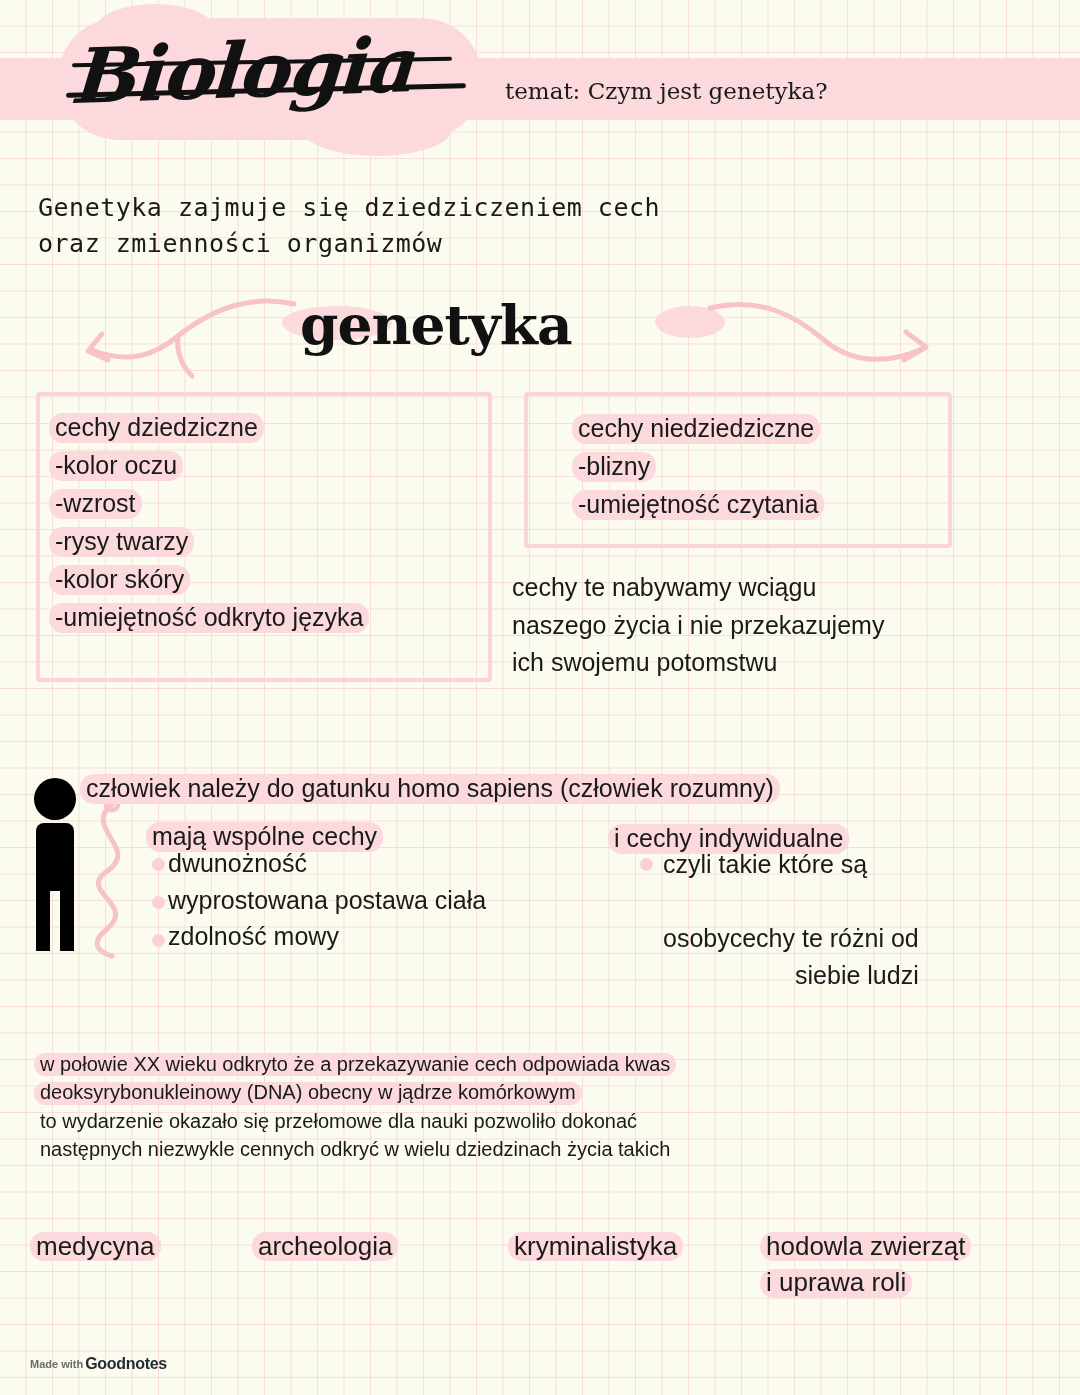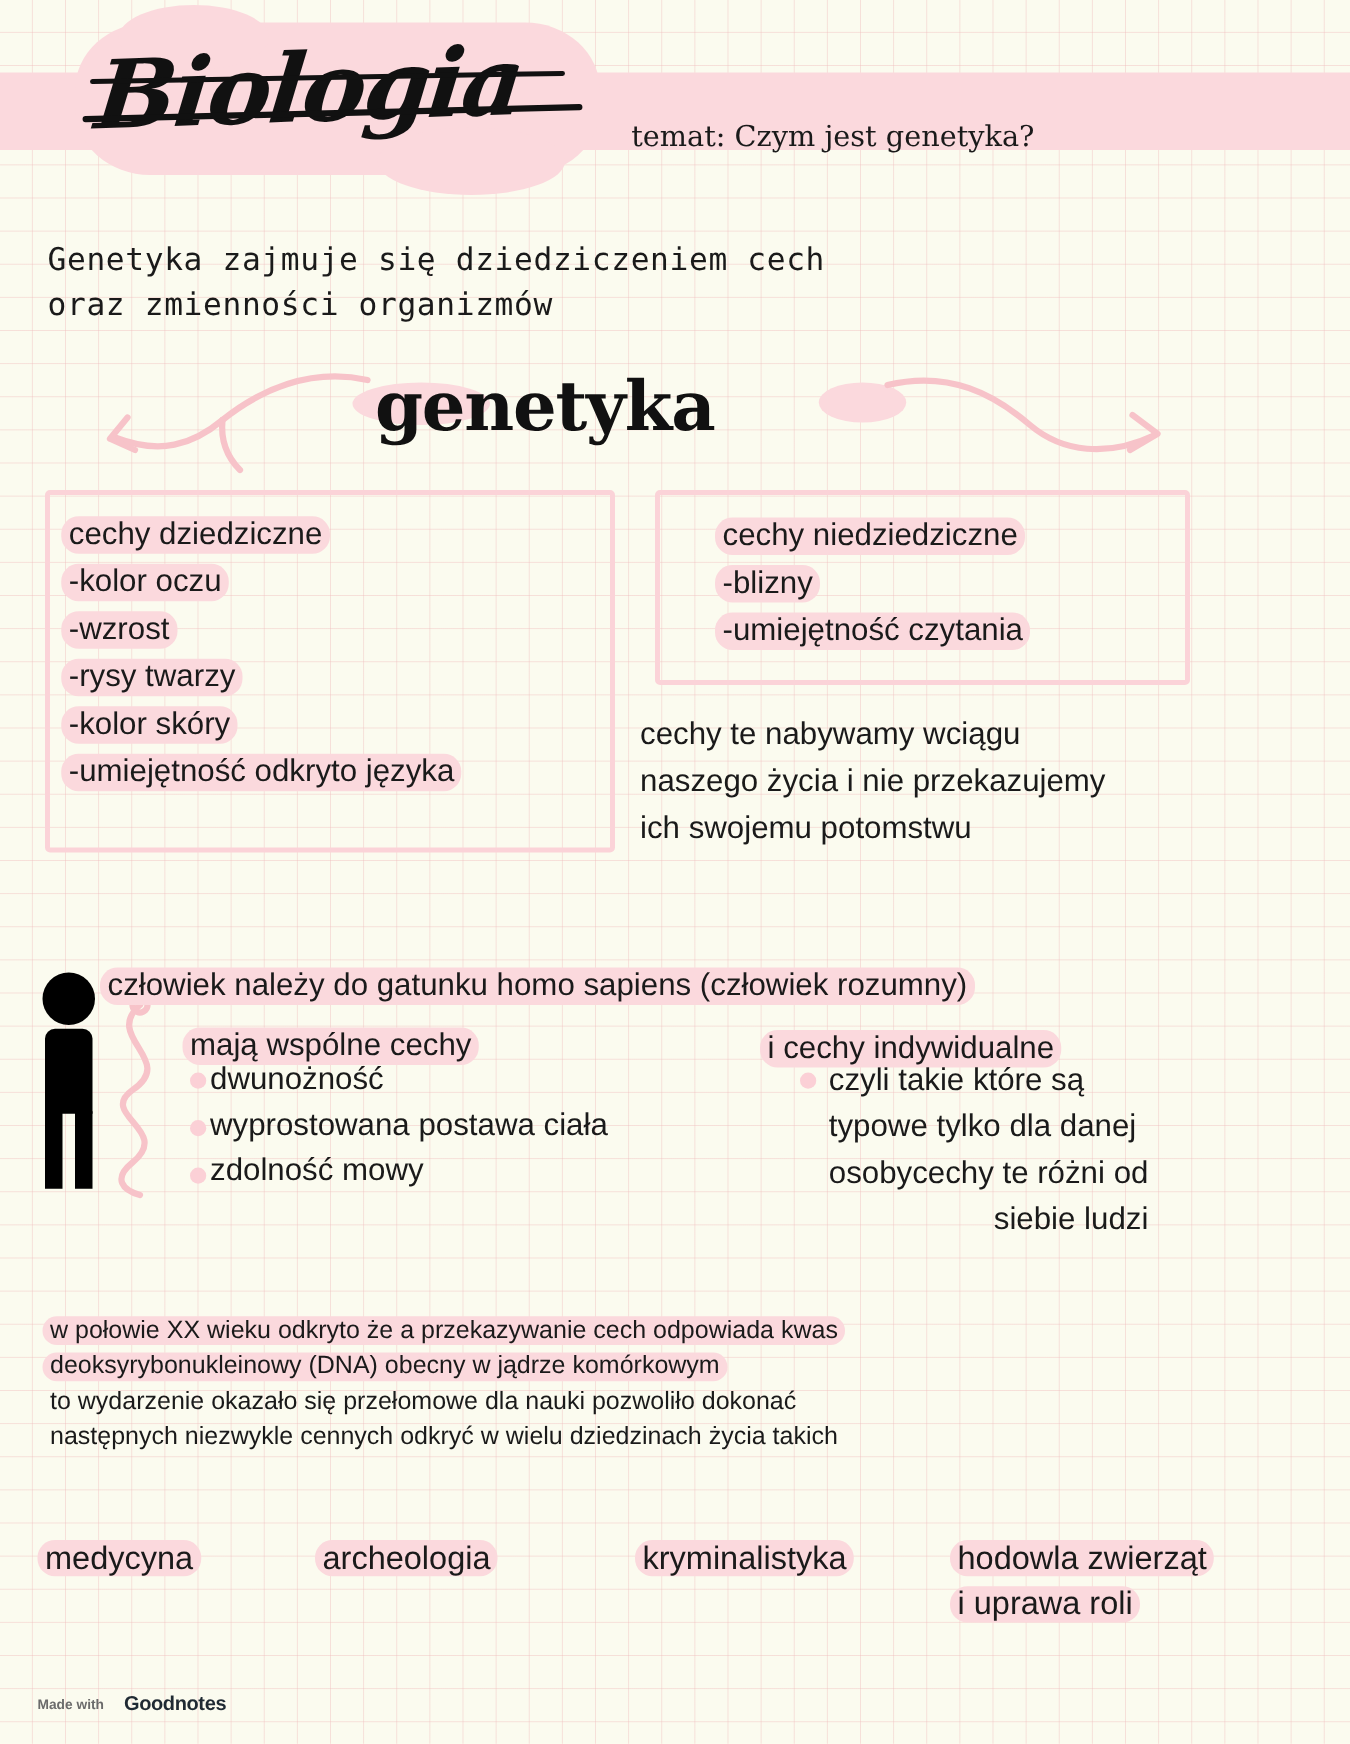--- a/index.html
+++ b/index.html
@@ -122,21 +122,20 @@
   }
 
   #topic {
     position: absolute;
     left: 505px;
     top: 78px;
     z-index: 4;
     font-family: "DejaVu Serif", serif;
     font-size: 23px;
     color: #1a1a1a;
-    margin-top: 19px;
   }
 
   
   #intro {
     position: absolute;
     left: 38px;
     top: 190px;
     z-index: 4;
     font-family: "DejaVu Sans Mono", monospace;
     font-size: 25px;
@@ -285,21 +284,21 @@
   #f3 { left: 766px; top: 1228px; }
 
   
   #footer {
     position: absolute;
     left: 30px;
     bottom: 22px;
     z-index: 4;
     display: flex;
     align-items: center;
-    gap: 16px;
+    gap: 2px;
     margin-top: 48px;
   }
   #footer .made {
     font-size: 11px;
     color: #6b6b6b;
     font-weight: bold;
   }
   #footer .gn {
     font-size: 16px;
     color: #1f2a33;
@@ -395,21 +394,20 @@
   </div>
 
   <div class="human-text" id="indiv-title">
     <span class="hl">i cechy indywidualne</span>
   </div>
 
   <div class="dot" style="left:640px; top:858px;"></div>
 
   <div class="human-text" id="indiv-text">
     <div>czyli takie które są</div>
-    <div>typowe tylko dla danej</div>
   </div>
 
   <div class="human-text" id="indiv-osoby">
     <div>
       <span>osoby</span><span>cechy te różni od</span>
     </div>
     <div style="text-align:right;">siebie ludzi</div>
   </div>
 
   <div id="para">

